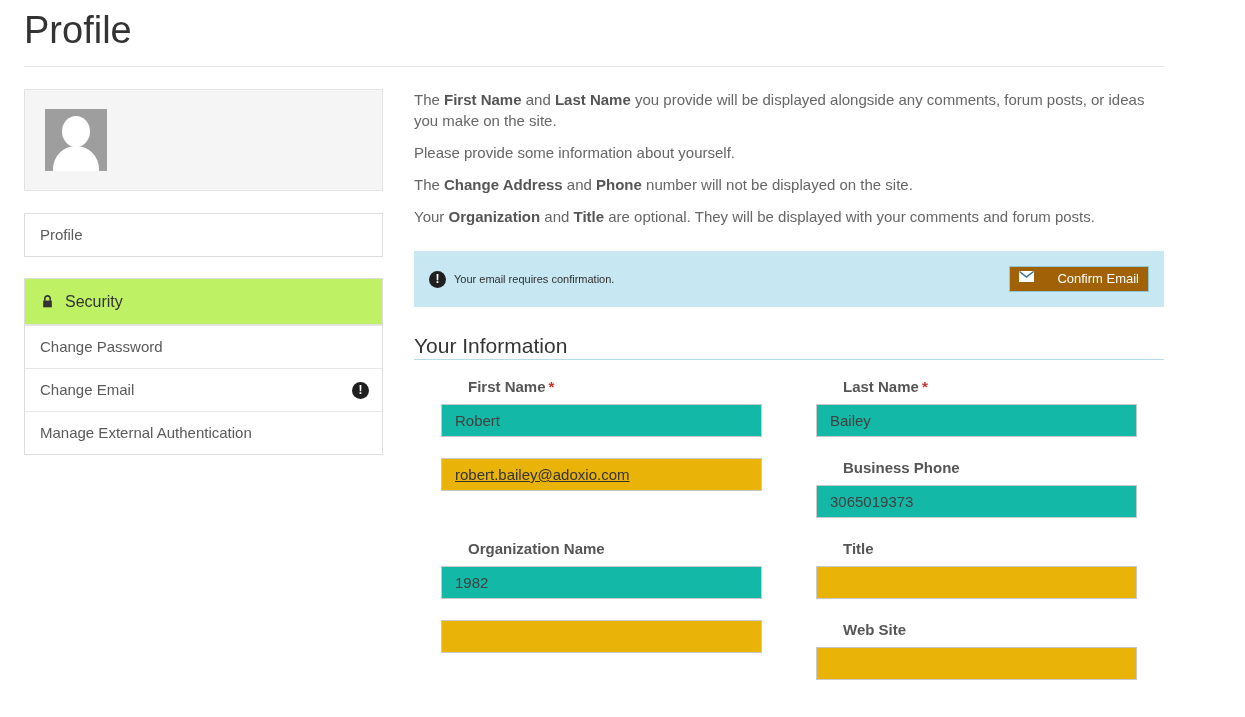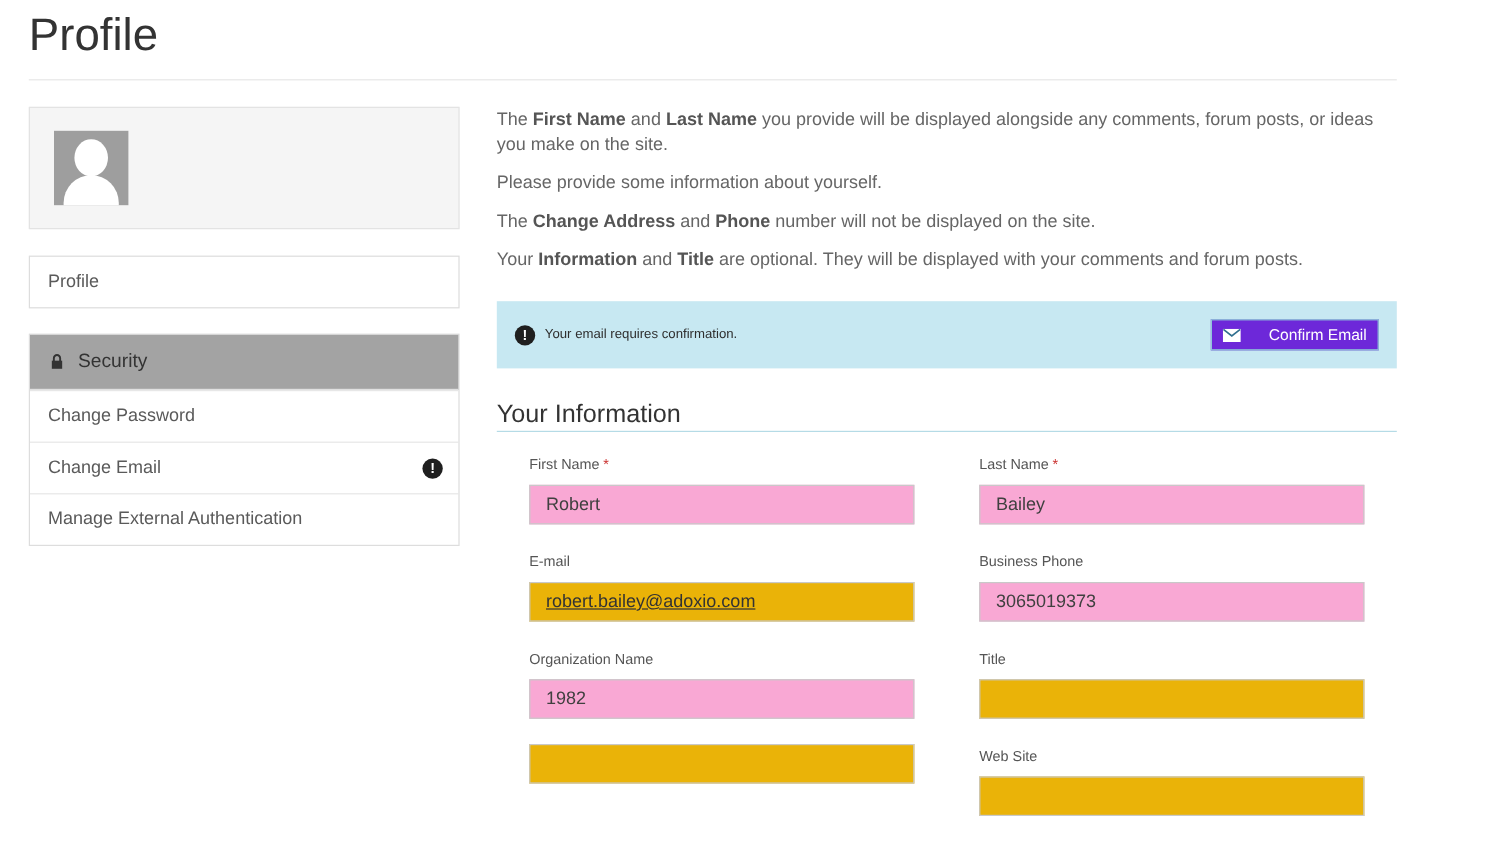--- a/index.html
+++ b/index.html
@@ -42,21 +42,21 @@
 
   .nav-box { border: 1px solid #ddd; background: #fff; margin-bottom: 21px; }
   .nav-item {
     padding: 11px 13px 11px 15px; font-size: 15px; color: #5a5a5a;
     border-top: 1px solid #e7e7e7; cursor: pointer;
     display: flex; justify-content: space-between; align-items: center;
     line-height: 20px;
   }
   .nav-box .nav-item:first-child { border-top: none; }
   .nav-header {
-    background: #a3a3a3; padding: 12px 15px; font-size: 16px; color: #333;
+    background: #bef264; padding: 12px 15px; font-size: 16px; color: #333;
     display: flex; align-items: center; gap: 10px;
     border-bottom: 1px solid #e0e0e0; line-height: 21px;
   }
 
   .excl-icon {
     width: 17px; height: 17px; border-radius: 50%;
     background: #1f1f1f; color: #fff; font-size: 12px; font-weight: bold;
     display: inline-flex; align-items: center; justify-content: center;
     flex: none; line-height: 1;
   }
@@ -65,45 +65,45 @@
   .main { width: 750px; }
   .main p.intro { font-size: 15px; line-height: 21px; color: #666; margin: 0 0 11px; }
   .main p.intro b { color: #555; }
 
   .alert-bar {
     margin-top: 24px; background: #c7e8f2; height: 56px; padding: 0 15px;
     display: flex; align-items: center;
   }
   .alert-message { font-size: 11px; color: #2e2e2e; margin-left: 8px; flex: 1; }
   .confirm-btn {
-    background: #6d28d9; color: #fff; border: 1px solid #8ec7d8;
+    background: #a16207; color: #fff; border: 1px solid #8ec7d8;
     font-size: 13px; padding: 4px 9px; line-height: 16px;
-    display: inline-flex; align-items: center; gap: 23px; cursor: pointer;
+    display: inline-flex; align-items: flex-start; gap: 23px; cursor: pointer;
     font-family: inherit;
   }
 
   h2.section-heading {
     font-size: 21px; font-weight: 400; color: #333;
     margin: 26px 0 0; padding-bottom: 0;
     border-bottom: 1px solid #b5dbe6; line-height: 26px;
   }
 
   .form-grid { display: grid; grid-template-columns: 375px 375px; margin-top: 17px; }
   .form-group { padding: 0 27px; margin-bottom: 21px; }
   .form-group label {
-    display: block; font-size: 12px; font-weight: normal; color: #555;
-    margin-bottom: 7px; line-height: 20px;
+    display: block; font-size: 15px; font-weight: bold; color: #555;
+    margin-bottom: 7px; line-height: 20px; margin-left: 27px;
   }
   .req { color: #ca302e; margin-left: 3px; }
   input.form-control {
     width: 100%; height: 33px; border: 1px solid #c9c9c9; border-radius: 0;
     padding: 0 13px; font-size: 15px; color: #404040; background: #eab308;
     font-family: inherit; outline: none;
   }
-  input.highlight { background: #f9a8d4; }
+  input.highlight { background: #14b8a6; }
   input.email-link { text-decoration: underline; color: #333; }
 </style>
 </head>
 <body>
 
 <div class="page">
 
   <h1 class="page-title">Profile</h1>
   <hr class="title-rule">
 
@@ -148,21 +148,21 @@
 
     </aside>
 
     <main class="main">
 
       <p class="intro"><span>The </span><b>First Name</b><span> and </span><b>Last Name</b><span> you provide will be displayed alongside any comments, forum posts, or ideas you make on the site.</span></p>
       <p class="intro">
         <span>Please provide some information about yourself.</span>
       </p>
       <p class="intro"><span>The </span><b>Change Address</b><span> and </span><b>Phone</b><span> number will not be displayed on the site.</span></p>
-      <p class="intro"><span>Your </span><b>Information</b><span> and </span><b>Title</b><span> are optional. They will be displayed with your comments and forum posts.</span></p>
+      <p class="intro"><span>Your </span><b>Organization</b><span> and </span><b>Title</b><span> are optional. They will be displayed with your comments and forum posts.</span></p>
 
       <div class="alert-bar">
         <span class="excl-icon">!</span>
         <span class="alert-message">Your email requires confirmation.</span>
         <button class="confirm-btn">
           <span style="display:inline-flex;">
             <svg width="15" height="11" viewBox="0 0 15 11">
               <rect width="15" height="11" fill="#ffffff"></rect>
               <path d="M0.5 0.5 L7.5 6 L14.5 0.5" fill="none" stroke="#31708f" stroke-width="1.4"></path>
             </svg>
@@ -179,21 +179,20 @@
           <label><span>First Name</span><span class="req">*</span></label>
           <input class="form-control highlight" value="Robert" style="">
         </div>
 
         <div class="form-group">
           <label><span>Last Name</span><span class="req">*</span></label>
           <input class="form-control highlight" value="Bailey" style="">
         </div>
 
         <div class="form-group">
-          <label><span>E-mail</span></label>
           <input class="form-control email-link" value="robert.bailey@adoxio.com" style="">
         </div>
 
         <div class="form-group">
           <label><span>Business Phone</span></label>
           <input class="form-control highlight" value="3065019373" style="">
         </div>
 
         <div class="form-group">
           <label><span>Organization Name</span></label>

